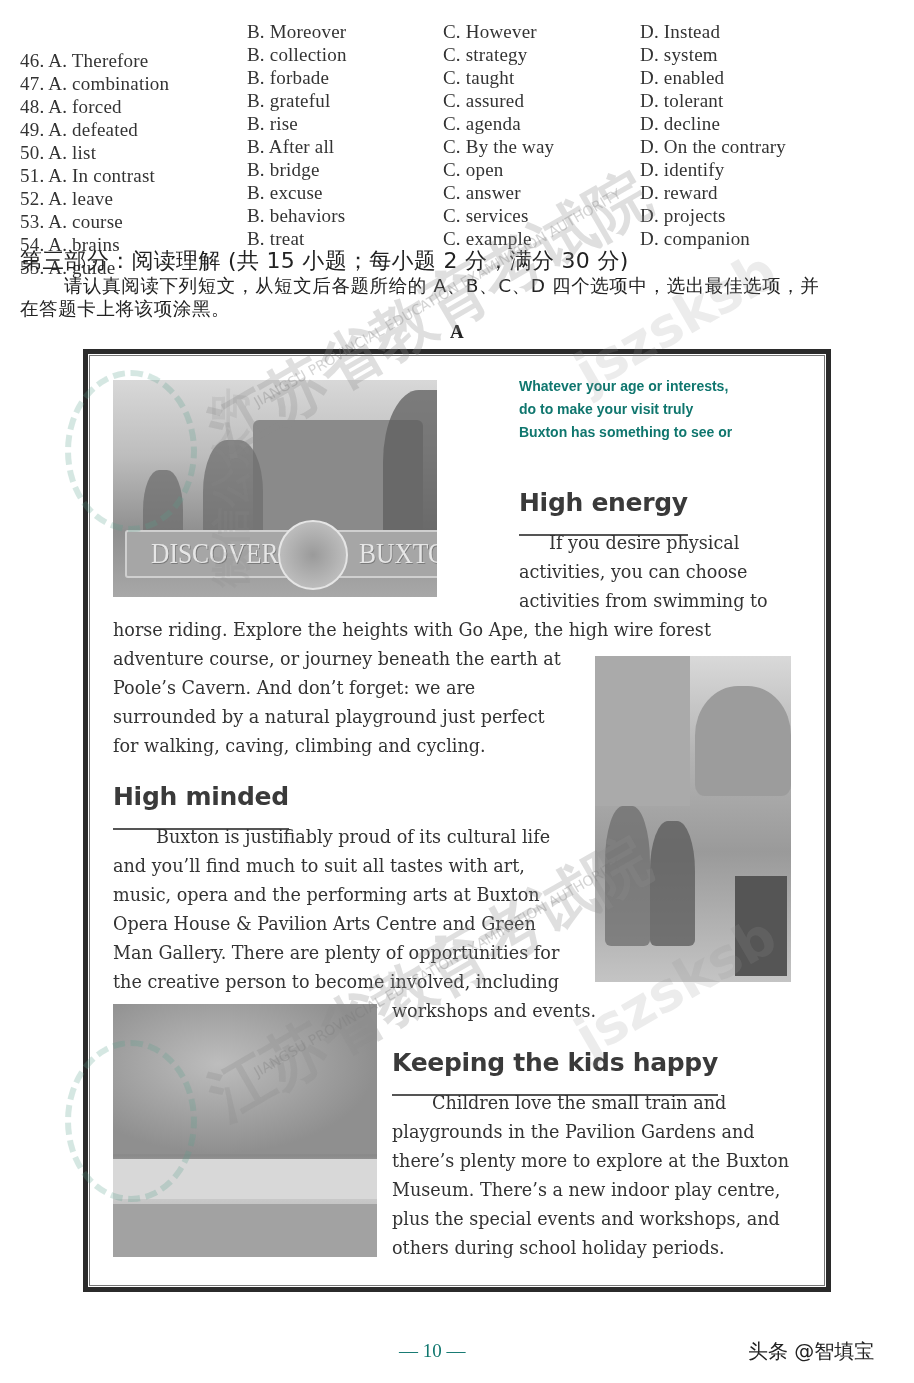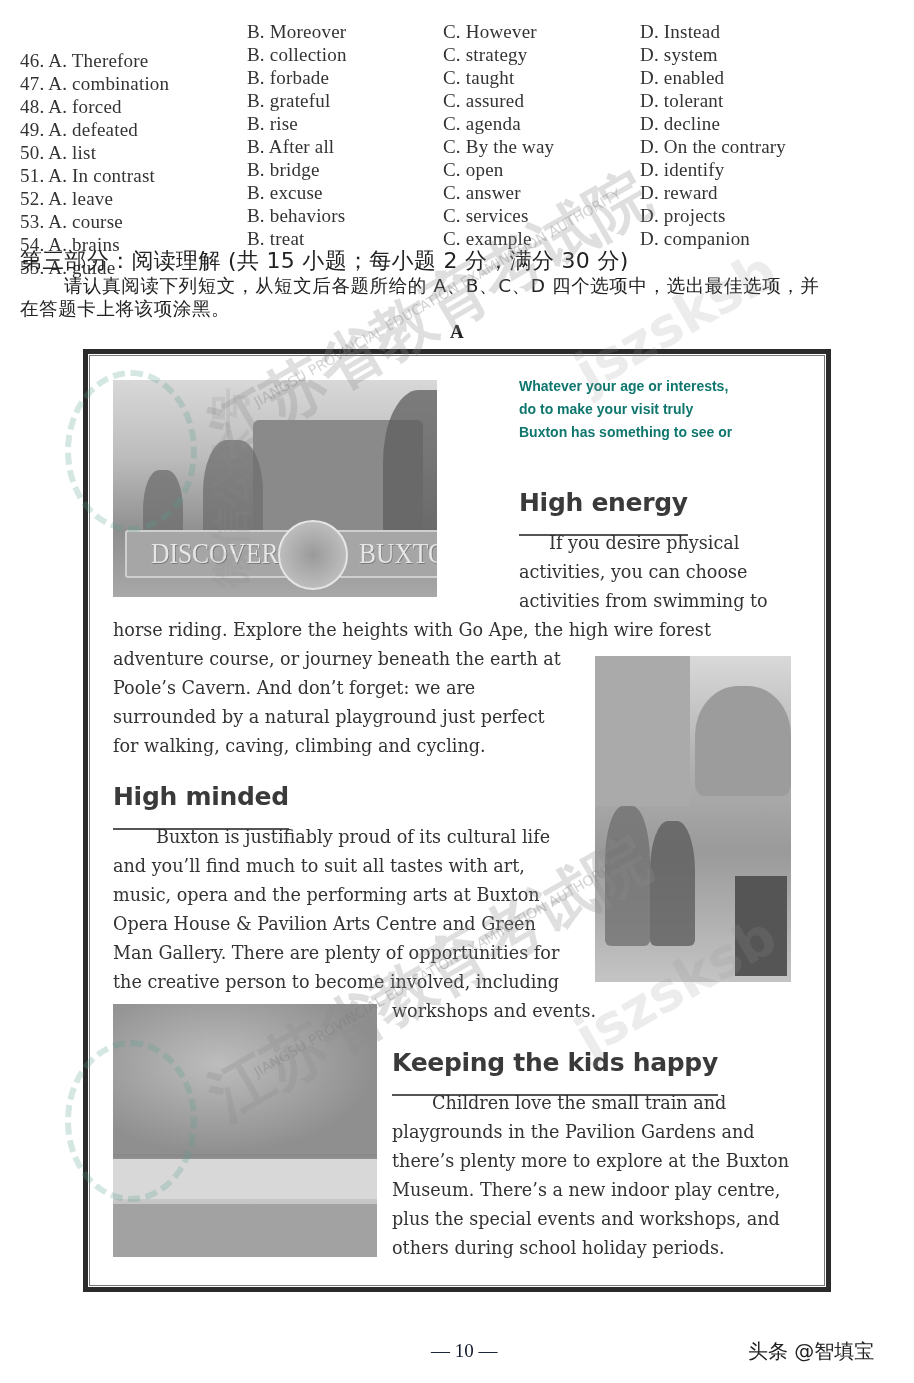--- a/index.html
+++ b/index.html
@@ -47,21 +47,21 @@
       font-size: 14px; line-height: 22.8px; color: #0f766e; font-weight: bold; }
     .heading { font-family: "DejaVu Sans", sans-serif; font-weight: bold; font-size: 25px; color: #3a3a3a;
       border-bottom: 2px solid #555; line-height: 30px; padding-bottom: 16px; letter-spacing: -0.3px; }
     .h-energy { left: 519px; top: 488px; }
     .h-minded { left: 113px; top: 782px; }
     .h-kids { left: 392px; top: 1048px; }
     .body-line { position: absolute; font-family: "DejaVu Serif", serif; font-size: 17.6px; line-height: 29px;
       color: #333; white-space: nowrap; letter-spacing: 0px; }
 
     
-    .page-num { left: 431px; top: 1340px; font-size: 19px; color: #0f172a; }
+    .page-num { left: 399px; top: 1340px; font-size: 19px; color: #0f766e; }
     .credit { left: 748px; top: 1338px; font-size: 20px; font-family: "DejaVu Sans", sans-serif; color: #222; }
 
     
     .wm { position: absolute; pointer-events: none; color: rgba(140,140,140,0.28); font-family: "DejaVu Sans", sans-serif;
       font-weight: bold; white-space: nowrap; transform-origin: left center; }
     .wm-small { font-weight: normal; color: rgba(120,120,120,0.32); }
     .wm-laurel { position: absolute; border-radius: 50%; border: 6px dashed rgba(90,160,140,0.25); pointer-events: none; }
   </style>
 </head>
 <body>

